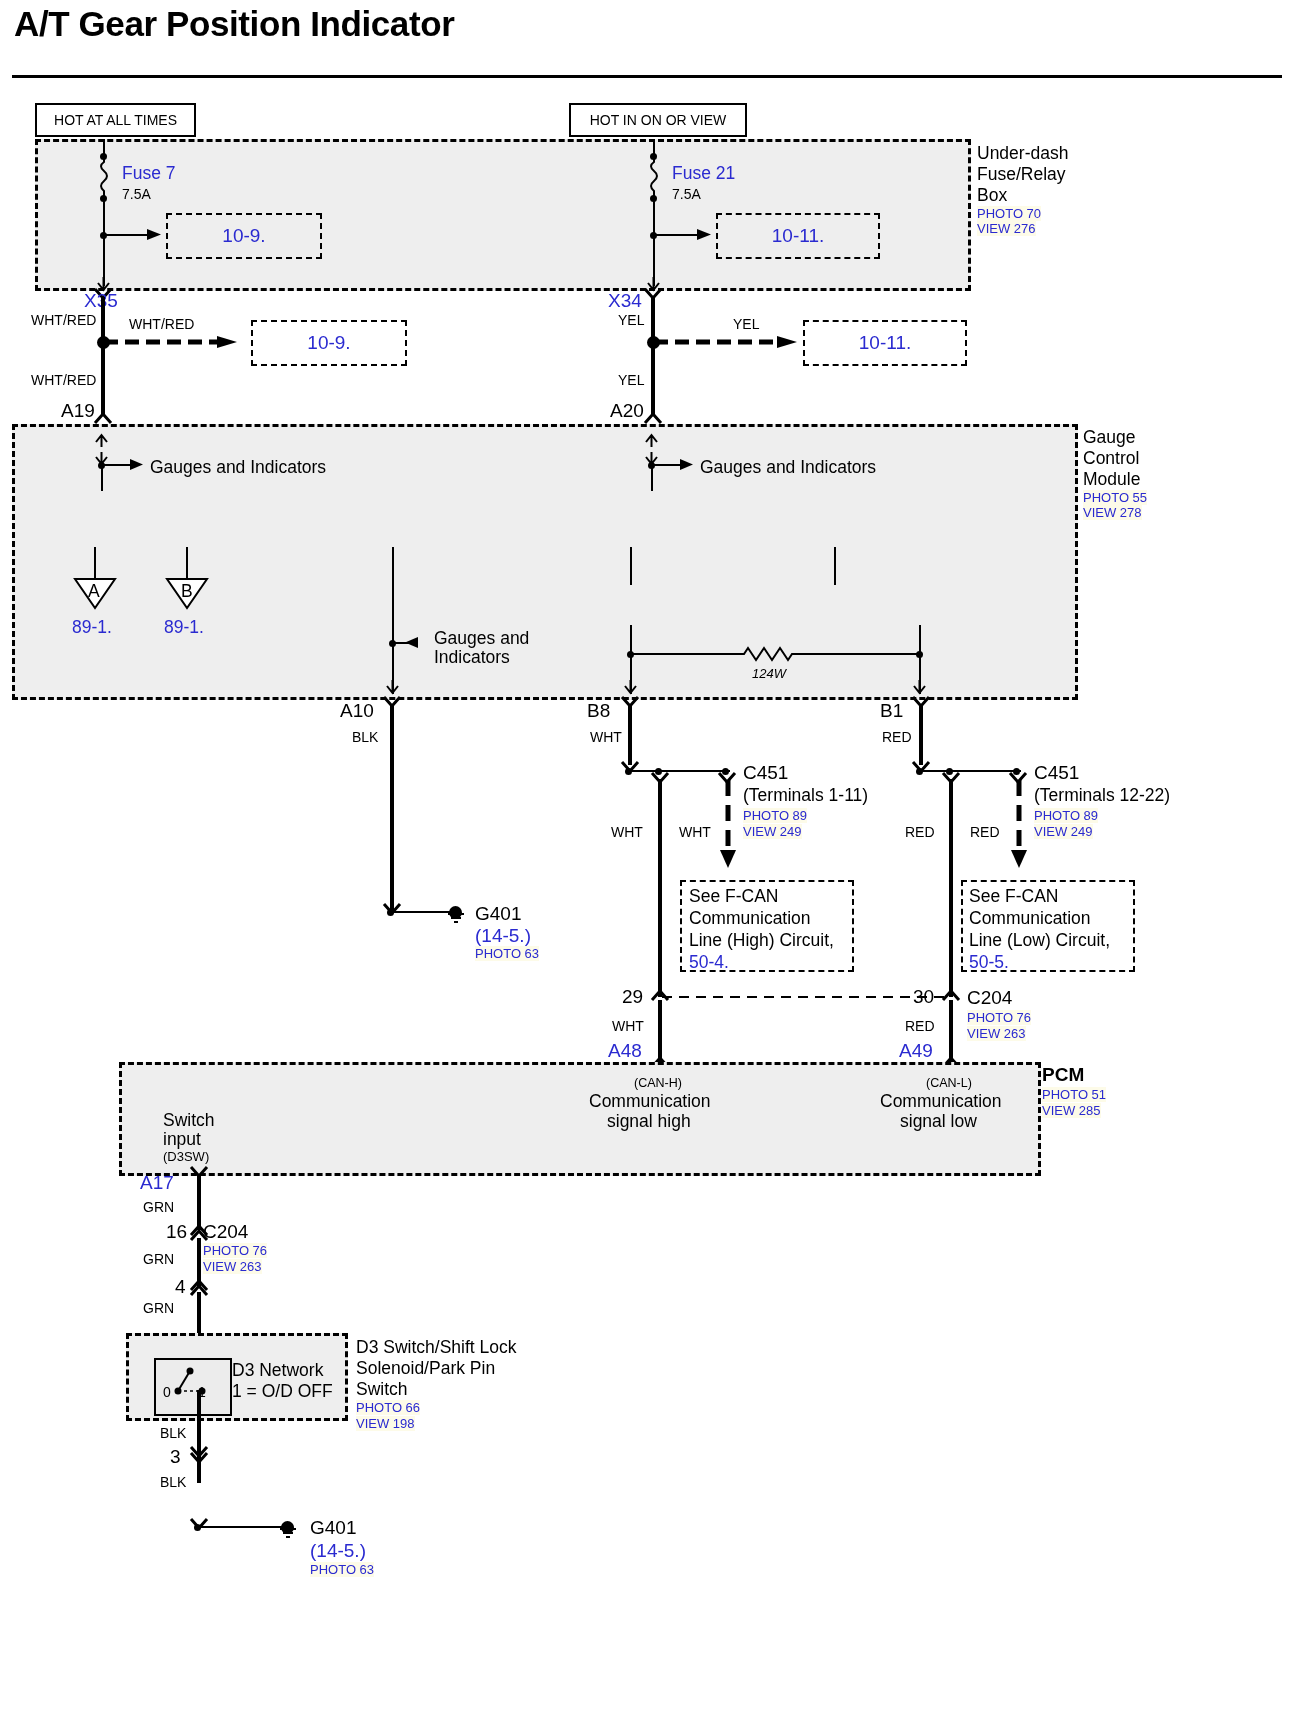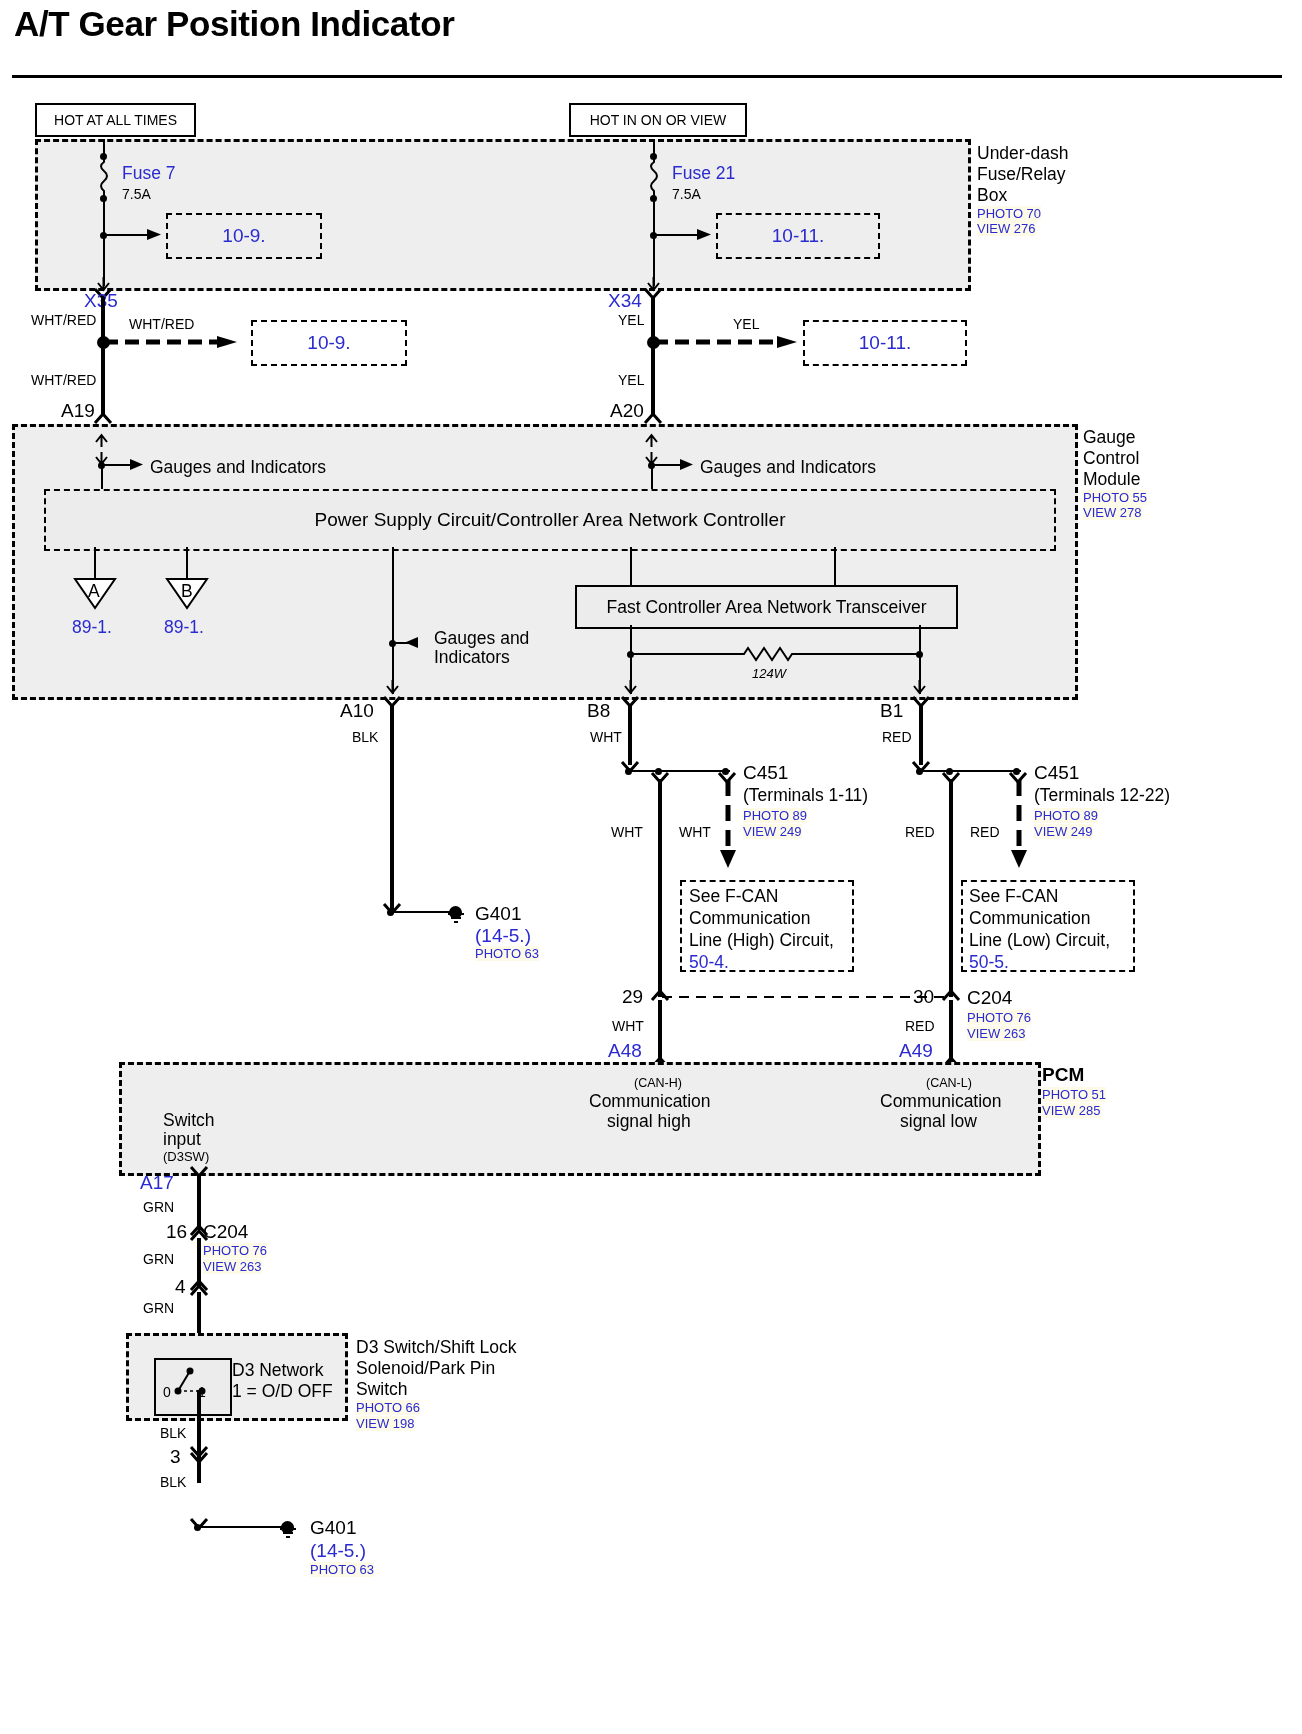--- a/index.html
+++ b/index.html
@@ -159,23 +159,20 @@
     <path d="M5.5 18 L5.5 29 M0 23 L5.5 30 L11 23" stroke="#000" stroke-width="2" fill="none"></path>
   </svg>
   <div class="wv-thin" style="left:651px;top:464px;height:27px;"></div>
   <div class="dot-s" style="left:648px;top:462px;"></div>
   <div class="wh-thin" style="left:653px;top:464px;width:29px;"></div>
   <svg style="left:680px;top:458px;" width="16" height="14">
     <path d="M0 1 L13 6.5 L0 12 Z" fill="#000"></path>
   </svg>
   <div class="abs t17" style="left:700px;top:457px;">Gauges and Indicators</div>
 
-  <div class="abs dashbox-k ctr" style="left:44px;top:489px;width:1008px;height:58px;line-height:58px;background:#ececec;">
-    <span class="t19">Power Supply Circuit/Controller Area Network Controller</span>
-  </div>
 
   <div class="wv-thin" style="left:94px;top:547px;height:33px;"></div>
   <svg style="left:74px;top:578px;" width="42" height="32">
     <path d="M1 1 L41 1 L21 30 Z" stroke="#000" stroke-width="2" fill="#fff"></path>
   </svg>
   <div class="abs t17" style="left:88px;top:581px;">A</div>
   <div class="abs t17 blue" style="left:72px;top:617px;">89-1.</div>
 
   <div class="wv-thin" style="left:186px;top:547px;height:33px;"></div>
   <svg style="left:166px;top:578px;" width="42" height="32">
@@ -188,23 +185,20 @@
   <div class="dot-s" style="left:389px;top:640px;"></div>
   <div class="wh-thin" style="left:394px;top:642px;width:24px;"></div>
   <svg style="left:404px;top:636px;" width="16" height="14">
     <path d="M14 1 L1 6.5 L14 12 Z" fill="#000"></path>
   </svg>
   <div class="abs t17" style="left:434px;top:628px;">Gauges and</div>
   <div class="abs t17" style="left:434px;top:647px;">Indicators</div>
 
   <div class="wv-thin" style="left:630px;top:547px;height:38px;"></div>
   <div class="wv-thin" style="left:834px;top:547px;height:38px;"></div>
-  <div class="abs solidbox ctr" style="left:575px;top:585px;width:379px;height:40px;line-height:40px;background:#ececec;">
-    <span class="t17">Fast Controller Area Network Transceiver</span>
-  </div>
 
   <div class="wv-thin" style="left:630px;top:625px;height:69px;"></div>
   <div class="wv-thin" style="left:919px;top:625px;height:69px;"></div>
   <div class="dot-s" style="left:627px;top:651px;"></div>
   <div class="dot-s" style="left:916px;top:651px;"></div>
   <div class="wh-thin" style="left:632px;top:653px;width:108px;"></div>
   <div class="wh-thin" style="left:808px;top:653px;width:110px;"></div>
   <svg style="left:738px;top:644px;" width="72" height="20">
     <path d="M0 10 L6 10 L10 4 L18 16 L26 4 L34 16 L42 4 L50 16 L54 10 L70 10" stroke="#000" stroke-width="2" fill="none"></path>
   </svg>

